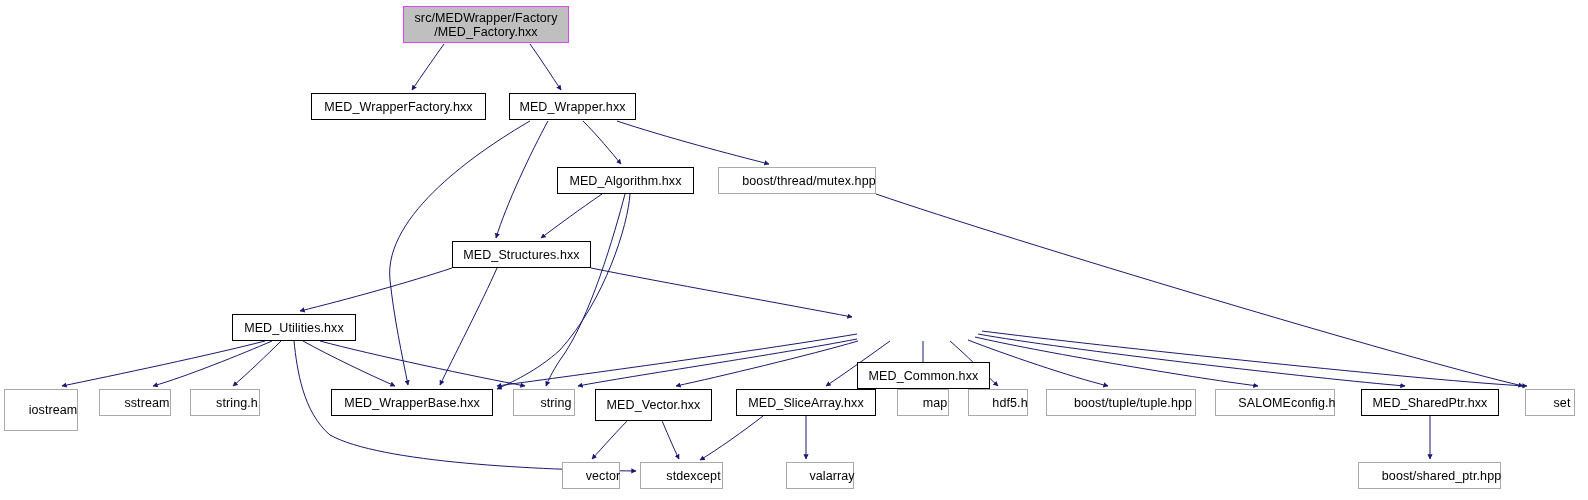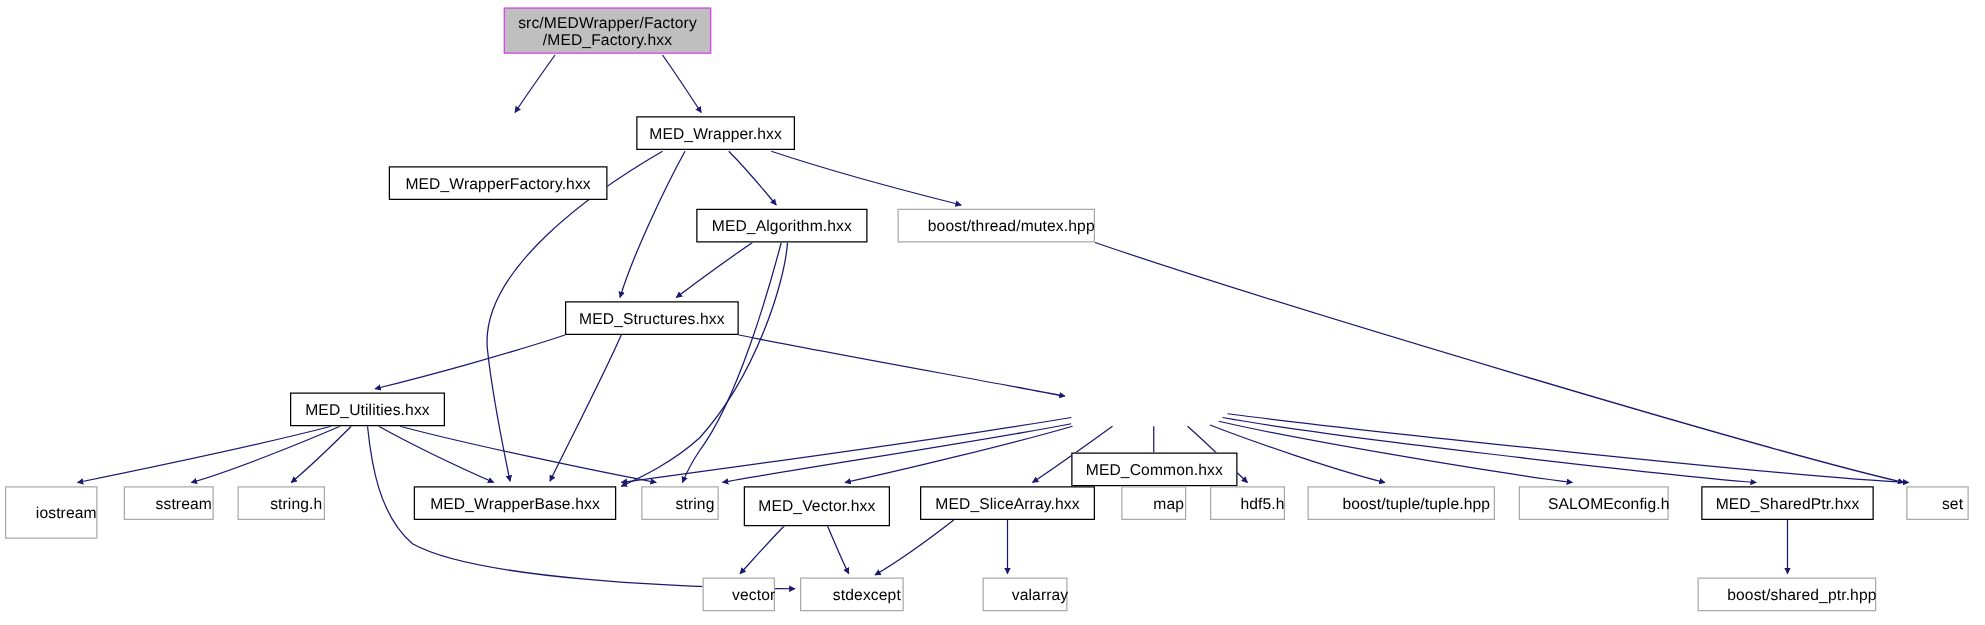--- a/index.html
+++ b/index.html
@@ -95,21 +95,21 @@
         <path d="M 632 416 C 618 430 603 447 592 459" fill="none" stroke="#191970" stroke-width="1" marker-end="url(#arrow)"></path>
         <path d="M 660 416 C 666 430 673 447 679 459" fill="none" stroke="#191970" stroke-width="1" marker-end="url(#arrow)"></path>
         <path d="M 763 416 C 745 430 717 450 700 460" fill="none" stroke="#191970" stroke-width="1" marker-end="url(#arrow)"></path>
         <path d="M 806 416 L 806 459" fill="none" stroke="#191970" stroke-width="1" marker-end="url(#arrow)"></path>
         <path d="M 1430 416 L 1430 459" fill="none" stroke="#191970" stroke-width="1" marker-end="url(#arrow)"></path>
       </g>
   </svg>
   <div id="nodes">
       <div class="node root" style="left: 403px; top: 6px; width: 166px; height: 37px;"><span class="node-label">src/MEDWrapper/Factory
 /MED_Factory.hxx</span></div>
-      <div class="node internal" style="left: 311px; top: 93px; width: 175px; height: 27px; margin-top: 40px;"><span class="node-label">MED_WrapperFactory.hxx</span></div>
+      <div class="node internal" style="left: 311px; top: 93px; width: 175px; height: 27px;"><span class="node-label">MED_WrapperFactory.hxx</span></div>
       <div class="node internal" style="left: 509px; top: 93px; width: 127px; height: 27px;"><span class="node-label">MED_Wrapper.hxx</span></div>
       <div class="node internal" style="left: 557px; top: 167px; width: 137px; height: 27px;"><span class="node-label">MED_Algorithm.hxx</span></div>
       <div class="node ext" style="left: 718px; top: 167px; width: 158px; height: 27px;"><span class="node-label">boost/thread/mutex.hpp</span></div>
       <div class="node internal" style="left: 452px; top: 241px; width: 139px; height: 27px;"><span class="node-label">MED_Structures.hxx</span></div>
       <div class="node internal" style="left: 232px; top: 314px; width: 124px; height: 27px;"><span class="node-label">MED_Utilities.hxx</span></div>
       <div class="node internal" style="left: 857px; top: 314px; width: 133px; height: 27px; margin-top: 48px;"><span class="node-label">MED_Common.hxx</span></div>
       <div class="node ext" style="left: 4px; top: 389px; width: 74px; height: 42px;"><span class="node-label">iostream</span></div>
       <div class="node ext" style="left: 99px; top: 389px; width: 72px; height: 27px;"><span class="node-label">sstream</span></div>
       <div class="node ext" style="left: 190px; top: 389px; width: 70px; height: 27px;"><span class="node-label">string.h</span></div>
       <div class="node internal" style="left: 331px; top: 389px; width: 162px; height: 27px; text-align: center;"><span class="node-label">MED_WrapperBase.hxx</span></div>

